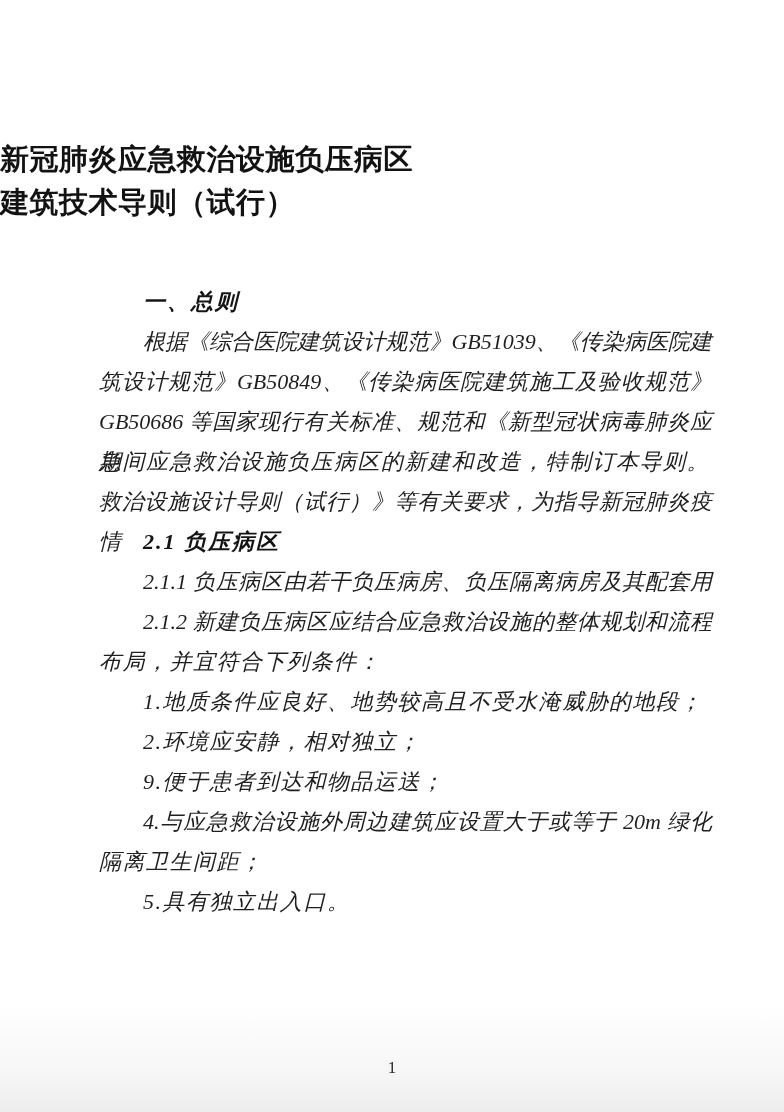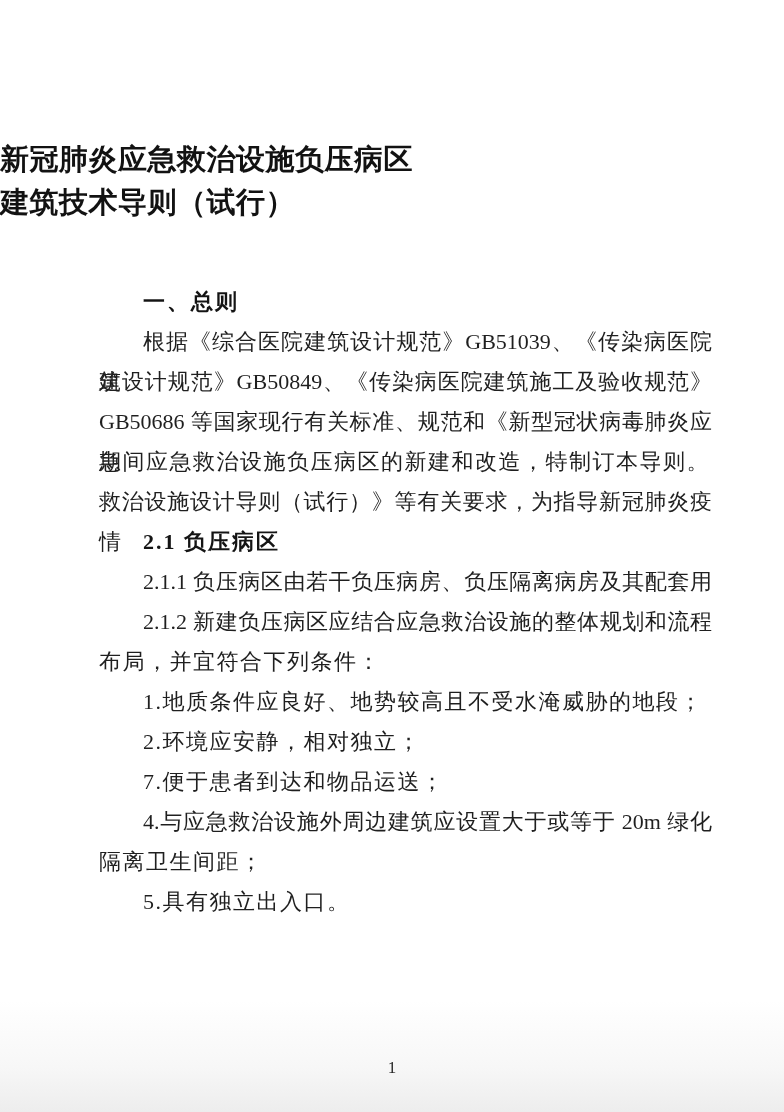--- a/index.html
+++ b/index.html
@@ -33,20 +33,21 @@
     letter-spacing: 0.5px;
     color: #121212;
   }
   .body-block {
     position: absolute;
     top: 282px;
     left: 99px;
     width: 613px;
     font-size: 22px;
     line-height: 40px;
+    font-style: italic;
   }
   .line {
     height: 40px;
     letter-spacing: 1.5px;
     white-space: nowrap;
   }
   .line.first {
     text-indent: 44px;
   }
   .line.fill {
@@ -93,21 +94,21 @@
       <div class="line fill">筑设计规范》GB50849、《传染病医院建筑施工及验收规范》</div>
       <div class="line fill">GB50686 等国家现行有关标准、规范和《新型冠状病毒肺炎应急</div>
       <div class="line">期间应急救治设施负压病区的新建和改造，特制订本导则。</div>
       <div class="line fill">救治设施设计导则（试行）》等有关要求，为指导新冠肺炎疫情</div>
       <div class="line first h2">2.1 负压病区</div>
       <div class="line first fill">2.1.1 负压病区由若干负压病房、负压隔离病房及其配套用</div>
       <div class="line first fill">2.1.2 新建负压病区应结合应急救治设施的整体规划和流程</div>
       <div class="line">布局，并宜符合下列条件：</div>
       <div class="line first">1.地质条件应良好、地势较高且不受水淹威胁的地段；</div>
       <div class="line first">2.环境应安静，相对独立；</div>
-      <div class="line first">7.便于患者到达和物品运送；</div>
+      <div class="line first">9.便于患者到达和物品运送；</div>
       <div class="line first fill">4.与应急救治设施外周边建筑应设置大于或等于 20m 绿化</div>
       <div class="line">隔离卫生间距；</div>
       <div class="line first">5.具有独立出入口。</div>
     </div>
 
   <div class="page-footer">1</div>
 
 </div>
 
 </body></html>

